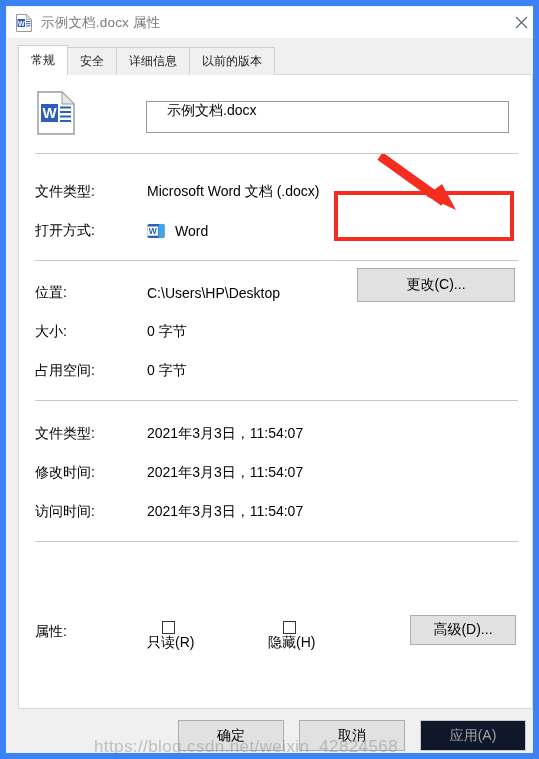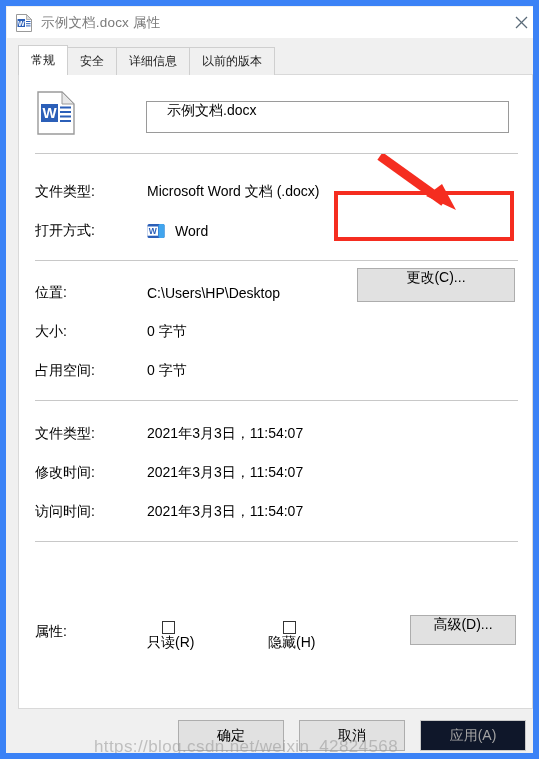--- a/index.html
+++ b/index.html
@@ -165,21 +165,21 @@
   }
 
   
   .btn {
     box-sizing: border-box;
     border: 1px solid #adadad;
     background: #e1e1e1;
     color: #000000;
     font-size: 14px;
     display: flex;
-    align-items: flex-start;
+    align-items: center;
     justify-content: center;
     position: absolute;
   }
   #change-button {
     left: 338px; top: 193px;
     width: 158px; height: 34px;
   }
   #advanced-button {
     left: 391px; top: 540px;
     width: 106px; height: 30px;

